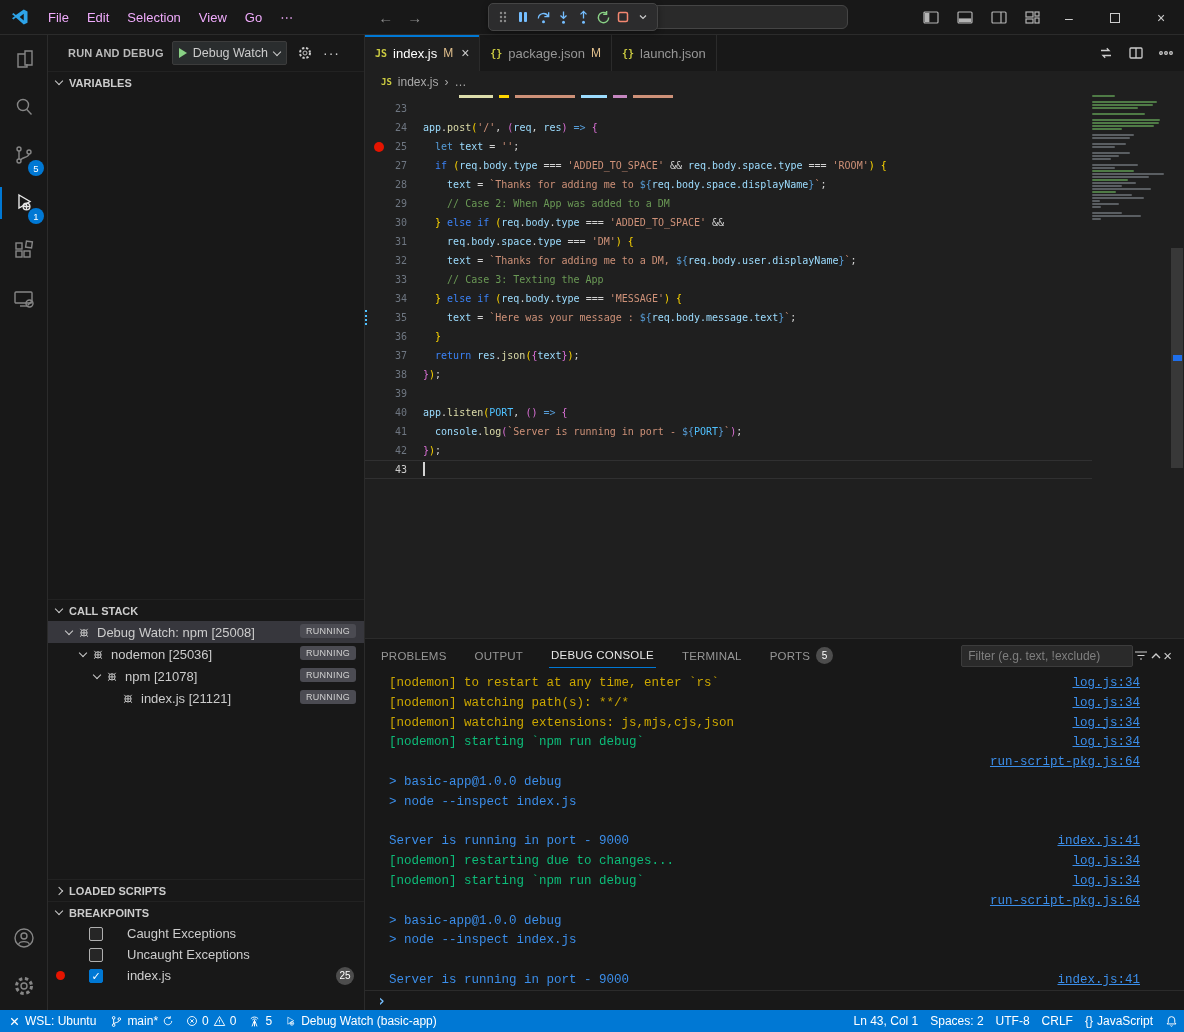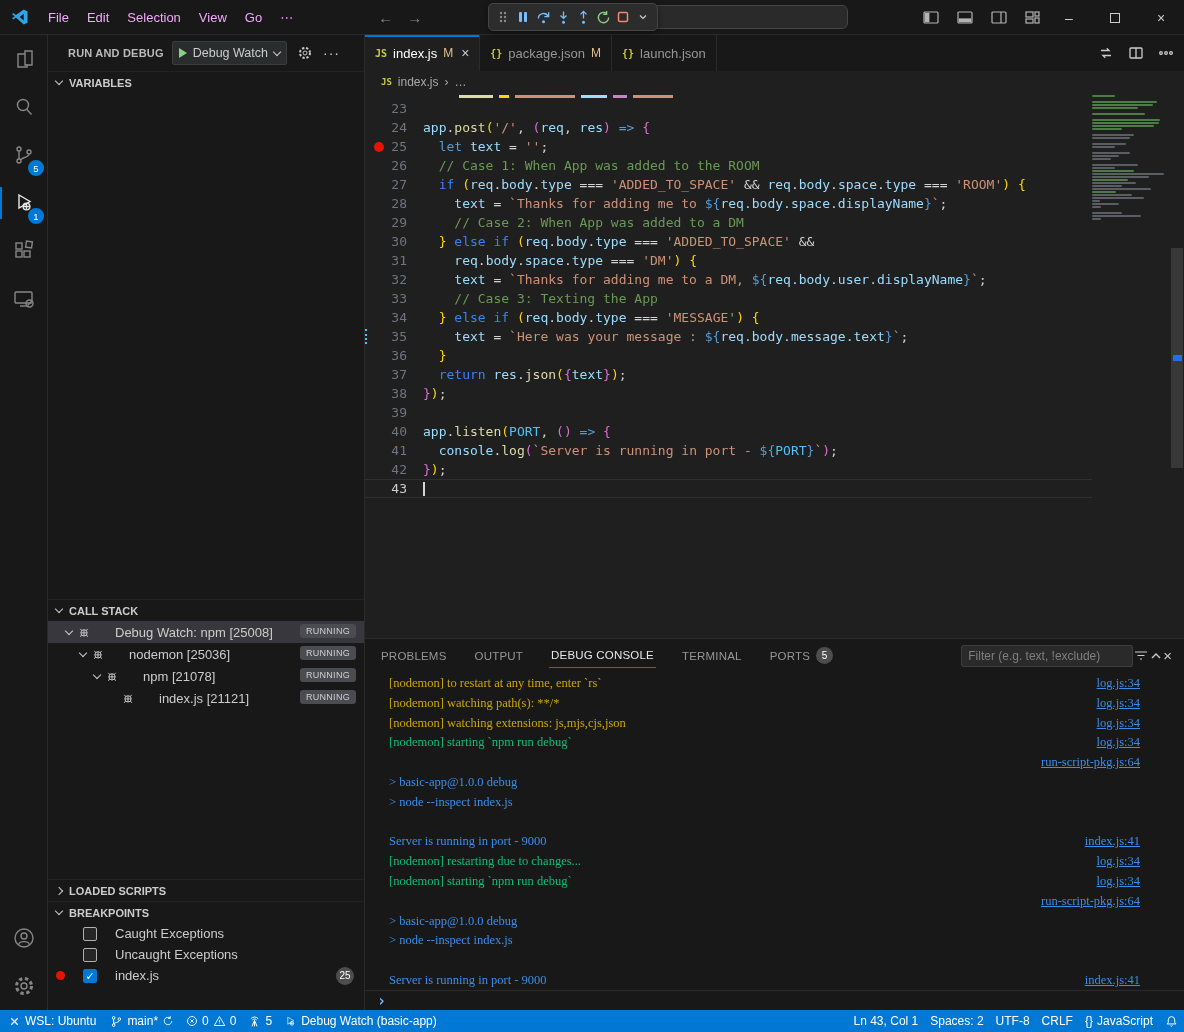--- a/index.html
+++ b/index.html
@@ -49,24 +49,24 @@
   .sb-gear{margin-left:10px;cursor:pointer;}
   .sb-more{margin-left:10px;color:#cccccc;font-size:14px;cursor:pointer;letter-spacing:1px;}
   .chev{width:6px;height:6px;border-right:1.4px solid #cccccc;border-bottom:1.4px solid #cccccc;display:inline-block;flex:none;}
   .chev.down{transform:rotate(45deg);margin-top:-3px;}
   .chev.right{transform:rotate(-45deg);}
   .sech{height:22px;flex:none;display:flex;align-items:center;gap:7px;padding-left:8px;
     font-size:11px;font-weight:bold;color:#cccccc;border-top:1px solid #222222;cursor:pointer;}
   .secb{flex:none;}
   .cs-row{height:22px;display:flex;align-items:center;padding-left:18px;cursor:pointer;position:relative;}
   .cs-row.selected{background:#37373d;}
-  .cs-label{margin-left:24px;white-space:nowrap;overflow:hidden;}
+  .cs-label{margin-left:6px;white-space:nowrap;overflow:hidden;}
   .cs-badge{position:absolute;right:8px;top:3px;background:#4b4b52;color:#d0d0d0;font-size:9px;
     padding:2px 6px;border-radius:3px;letter-spacing:.3px;}
-  .bp-row{height:21px;display:flex;align-items:center;padding-left:8px;position:relative;gap:18px;}
+  .bp-row{height:21px;display:flex;align-items:center;padding-left:8px;position:relative;gap:24px;}
   .bp-dot{width:9px;height:9px;border-radius:50%;background:#e51400;flex:none;}
   .bp-dot.hidden{visibility:hidden;}
   .cbx{width:14px;height:14px;border:1px solid #b0b0b0;background:#262626;border-radius:2px;flex:none;cursor:pointer;}
   .cbx.checked{background:#0078d4;border-color:#0078d4;color:#fff;font-size:11px;line-height:13px;text-align:center;}
   .cnt-badge{position:absolute;right:10px;background:#4d4d4d;color:#ffffff;font-size:10px;min-width:18px;height:18px;
     border-radius:9px;display:flex;align-items:center;justify-content:center;}
 
   
   .maincol{flex:1;display:flex;flex-direction:column;min-width:0;}
   .tabsbar{height:36px;flex:none;background:#181818;display:flex;align-items:stretch;position:relative;}
@@ -76,21 +76,21 @@
   .ficon{font-size:10px;font-weight:bold;color:#cbcb41;font-family:"DejaVu Sans Mono",monospace;}
   .mod{color:#e2c08d;font-size:12px;}
   .tabclose{font-size:14px;color:#cccccc;margin-left:2px;}
   .tab-actions{position:absolute;right:10px;top:0;height:36px;display:flex;align-items:center;gap:14px;}
   .tab-actions svg{stroke:#cccccc;fill:none;stroke-width:1.3;cursor:pointer;}
   .breadcrumb{height:22px;flex:none;background:#1f1f1f;display:flex;align-items:center;gap:6px;padding-left:16px;
     color:#a9a9a9;font-size:12px;}
   .bc-icon{font-size:9px;font-weight:bold;color:#cbcb41;font-family:"DejaVu Sans Mono",monospace;}
 
   
-  .editor{flex:1;position:relative;background:#1f1f1f;overflow:hidden;font-family:"DejaVu Sans Mono",monospace;font-size:13px;}
+  .editor{flex:1;position:relative;background:#1f1f1f;overflow:hidden;font-family:"DejaVu Sans Mono",monospace;font-size:10px;}
   .sliver{position:absolute;top:0;left:58px;height:5px;overflow:hidden;display:flex;gap:6px;padding-left:36px;}
   .sliver i{display:block;height:5px;margin-top:2px;}
   .codewrap{position:absolute;top:6px;left:0;right:92px;}
   .cl{height:19px;line-height:19px;display:flex;white-space:pre;}
   .cl.cur{box-shadow:inset 0 1px 0 #303031, inset 0 -1px 0 #303031;}
   .gut{width:58px;flex:none;position:relative;color:#6e7681;}
   .gut .ln{position:absolute;right:16px;}
   .cl.cur .gut .ln{color:#cccccc;}
   .gut .bp{position:absolute;left:9px;top:5px;width:10px;height:10px;border-radius:50%;background:#e51400;}
   .gut .deco{position:absolute;left:0px;top:2px;width:3px;height:15px;border-left:2px dotted #4fc1ff;}
@@ -114,21 +114,21 @@
   .ptab{font-size:11.5px;color:#969696;margin-right:24px;padding:6px 2px;cursor:pointer;letter-spacing:.2px;display:flex;align-items:center;gap:6px;}
   .ptab.active{color:#e7e7e7;border-bottom:1.5px solid #0078d4;}
   .pbadge{background:#4d4d4d;color:#fff;font-size:10px;min-width:17px;height:17px;border-radius:9px;
     display:flex;align-items:center;justify-content:center;}
   .panel-right{margin-left:auto;display:flex;align-items:center;}
   .filterbox{width:172px;height:22px;background:#2a2a2a;border:1px solid #3c3c3c;border-radius:2px;color:#cccccc;
     font-size:12px;padding:0 6px;font-family:"Liberation Sans",sans-serif;}
   .filterbox::placeholder{color:#7f7f7f;}
   .panel-right svg{stroke:#cccccc;fill:none;stroke-width:1.2;cursor:pointer;}
   .pclose{color:#cccccc;font-size:15px;cursor:pointer;}
-  .console{flex:1;overflow:hidden;font-family:Liberation Serif, serif;font-size:12.5px;padding-top:2px;}
+  .console{flex:1;overflow:hidden;font-family:Liberation Mono, monospace;font-size:12.5px;padding-top:2px;}
   .con-row{height:19.8px;line-height:19.8px;display:flex;padding:0 44px 0 24px;white-space:pre;}
   .con-text{flex:1;}
   .con-link{color:#3b8eea;text-decoration:underline;cursor:pointer;}
   .con-y{color:#cca700;}.con-g{color:#0dbc79;}.con-b{color:#3b8eea;}
   .prompt-row{height:20px;flex:none;border-top:1px solid #2b2b2b;display:flex;align-items:center;padding-left:12px;
     font-family:"DejaVu Sans Mono",monospace;}
   .prompt{color:#75beff;font-size:15px;font-weight:bold;}
 
   
   .statusbar{height:22px;flex:none;background:#0078d4;display:flex;align-items:center;color:#ffffff;font-size:12px;}
@@ -473,21 +473,20 @@
             <i style="width:10px;background:#FFD700"></i>
           <i style="width:60px;background:#CE9178"></i>
             <i style="width:26px;background:#9CDCFE"></i>
           <i style="width:14px;background:#C586C0"></i>
             <i style="width:40px;background:#CE9178"></i>
         </div>
         <div class="codewrap" id="code-lines">
             <div class="cl"><div class="gut"><span class="ln">23</span></div><div class="ct"></div></div>
             <div class="cl"><div class="gut"><span class="ln">24</span></div><div class="ct"><span class="tok-v">app</span><span class="tok-p">.</span><span class="tok-f">post</span><span class="tok-b1">(</span><span class="tok-s">'/'</span><span class="tok-p">, </span><span class="tok-b2">(</span><span class="tok-v">req</span><span class="tok-p">, </span><span class="tok-v">res</span><span class="tok-b2">)</span><span class="tok-d"> =&gt;</span><span class="tok-b2"> {</span></div></div>
             <div class="cl"><div class="gut"><span class="bp"></span><span class="ln">25</span></div><div class="ct"><span class="tok-p">  </span><span class="tok-d">let</span><span class="tok-p"> </span><span class="tok-v">text</span><span class="tok-o"> = </span><span class="tok-s">''</span><span class="tok-p">;</span></div></div>
-            <div class="cl"><div class="gut"><span class="ln">26</span></div><div class="ct"><span class="tok-p">  </span><span class="tok-c">// Case 1: When App was added to the ROOM</span></div></div>
             <div class="cl"><div class="gut"><span class="ln">27</span></div><div class="ct"><span class="tok-p">  </span><span class="tok-k">if</span><span class="tok-p"> </span><span class="tok-b1">(</span><span class="tok-v">req</span><span class="tok-p">.</span><span class="tok-v">body</span><span class="tok-p">.</span><span class="tok-v">type</span><span class="tok-o"> === </span><span class="tok-s">'ADDED_TO_SPACE'</span><span class="tok-o"> &amp;&amp; </span><span class="tok-v">req</span><span class="tok-p">.</span><span class="tok-v">body</span><span class="tok-p">.</span><span class="tok-v">space</span><span class="tok-p">.</span><span class="tok-v">type</span><span class="tok-o"> === </span><span class="tok-s">'ROOM'</span><span class="tok-b1">)</span><span class="tok-b1"> {</span></div></div>
             <div class="cl"><div class="gut"><span class="ln">28</span></div><div class="ct"><span class="tok-p">    </span><span class="tok-v">text</span><span class="tok-o"> = </span><span class="tok-s">`Thanks for adding me to </span><span class="tok-d">${</span><span class="tok-v">req.body.space.displayName</span><span class="tok-d">}</span><span class="tok-s">`</span><span class="tok-p">;</span></div></div>
             <div class="cl"><div class="gut"><span class="ln">29</span></div><div class="ct"><span class="tok-p">    </span><span class="tok-c">// Case 2: When App was added to a DM</span></div></div>
             <div class="cl"><div class="gut"><span class="ln">30</span></div><div class="ct"><span class="tok-p">  </span><span class="tok-b1">}</span><span class="tok-k"> else</span><span class="tok-k"> if</span><span class="tok-p"> </span><span class="tok-b1">(</span><span class="tok-v">req</span><span class="tok-p">.</span><span class="tok-v">body</span><span class="tok-p">.</span><span class="tok-v">type</span><span class="tok-o"> === </span><span class="tok-s">'ADDED_TO_SPACE'</span><span class="tok-o"> &amp;&amp;</span></div></div>
             <div class="cl"><div class="gut"><span class="ln">31</span></div><div class="ct"><span class="tok-p">    </span><span class="tok-v">req</span><span class="tok-p">.</span><span class="tok-v">body</span><span class="tok-p">.</span><span class="tok-v">space</span><span class="tok-p">.</span><span class="tok-v">type</span><span class="tok-o"> === </span><span class="tok-s">'DM'</span><span class="tok-b1">)</span><span class="tok-b1"> {</span></div></div>
             <div class="cl"><div class="gut"><span class="ln">32</span></div><div class="ct"><span class="tok-p">    </span><span class="tok-v">text</span><span class="tok-o"> = </span><span class="tok-s">`Thanks for adding me to a DM, </span><span class="tok-d">${</span><span class="tok-v">req.body.user.displayName</span><span class="tok-d">}</span><span class="tok-s">`</span><span class="tok-p">;</span></div></div>
             <div class="cl"><div class="gut"><span class="ln">33</span></div><div class="ct"><span class="tok-p">    </span><span class="tok-c">// Case 3: Texting the App</span></div></div>
             <div class="cl"><div class="gut"><span class="ln">34</span></div><div class="ct"><span class="tok-p">  </span><span class="tok-b1">}</span><span class="tok-k"> else</span><span class="tok-k"> if</span><span class="tok-p"> </span><span class="tok-b1">(</span><span class="tok-v">req</span><span class="tok-p">.</span><span class="tok-v">body</span><span class="tok-p">.</span><span class="tok-v">type</span><span class="tok-o"> === </span><span class="tok-s">'MESSAGE'</span><span class="tok-b1">)</span><span class="tok-b1"> {</span></div></div>
             <div class="cl"><div class="gut"><span class="deco"></span><span class="ln">35</span></div><div class="ct"><span class="tok-p">    </span><span class="tok-v">text</span><span class="tok-o"> = </span><span class="tok-s">`Here was your message : </span><span class="tok-d">${</span><span class="tok-v">req.body.message.text</span><span class="tok-d">}</span><span class="tok-s">`</span><span class="tok-p">;</span></div></div>
             <div class="cl"><div class="gut"><span class="ln">36</span></div><div class="ct"><span class="tok-p">  </span><span class="tok-b1">}</span></div></div>

